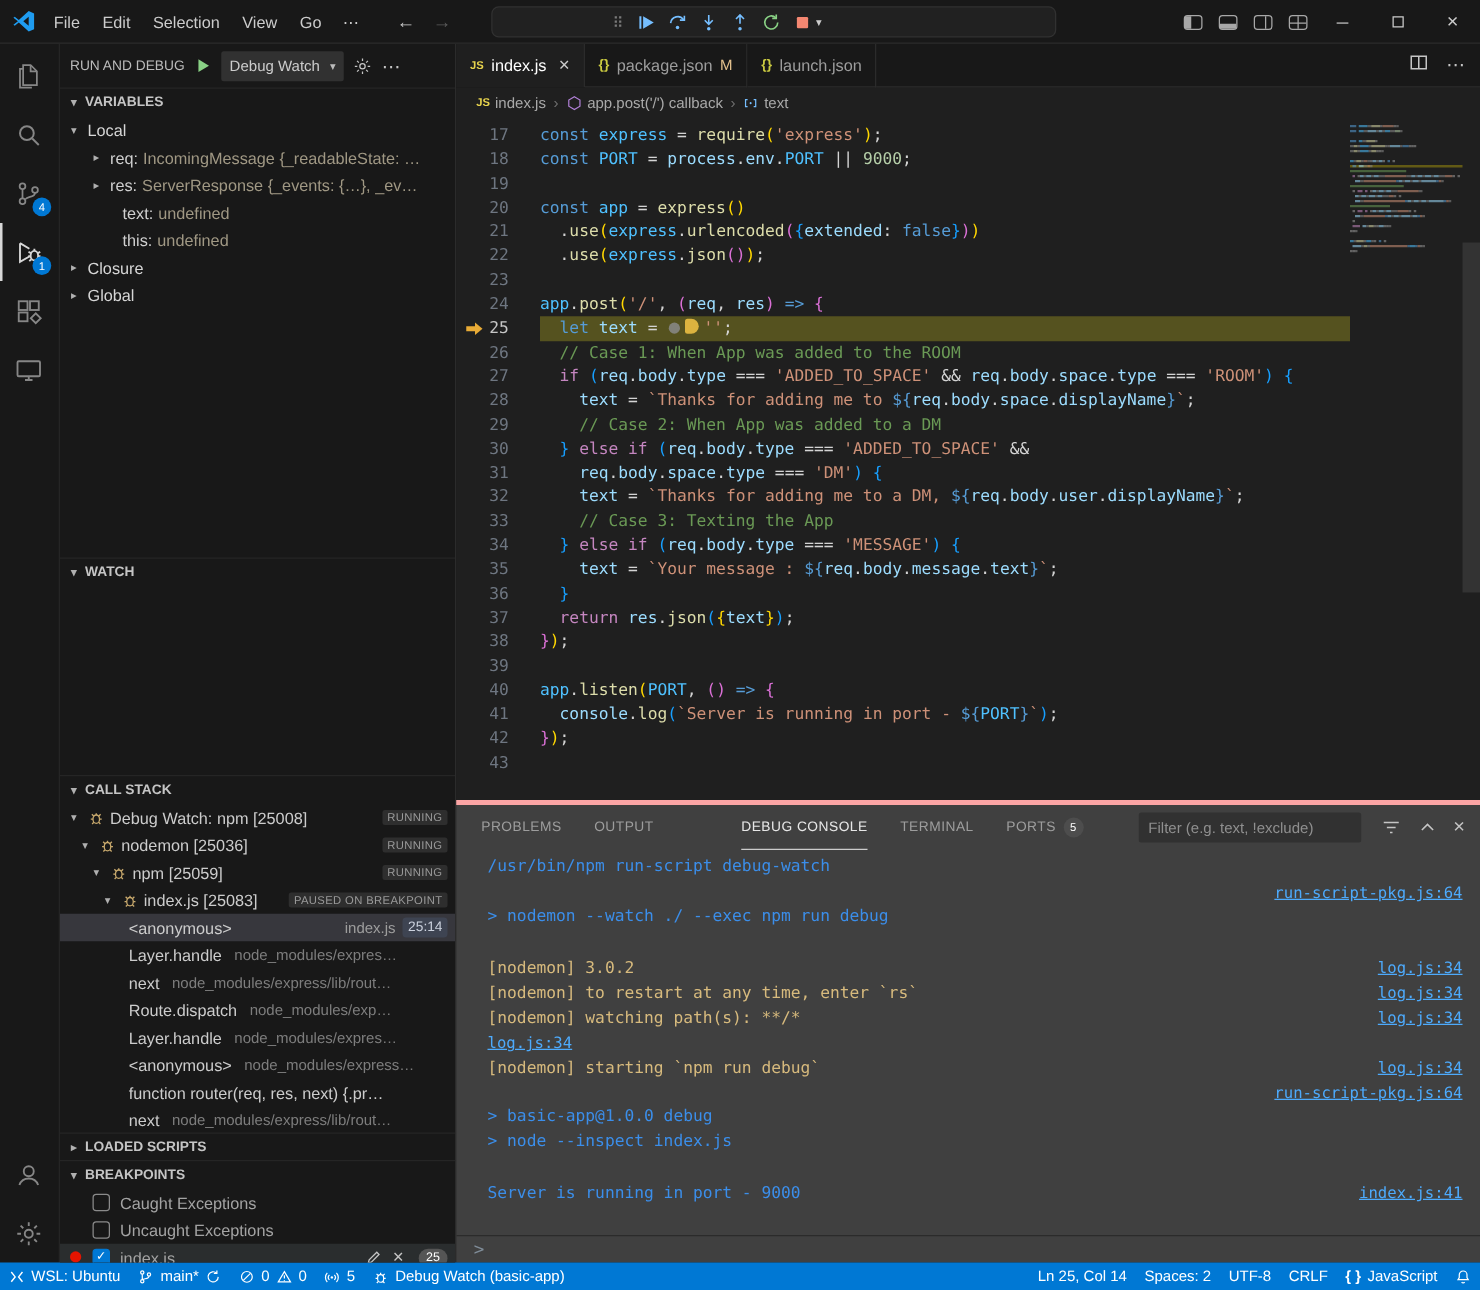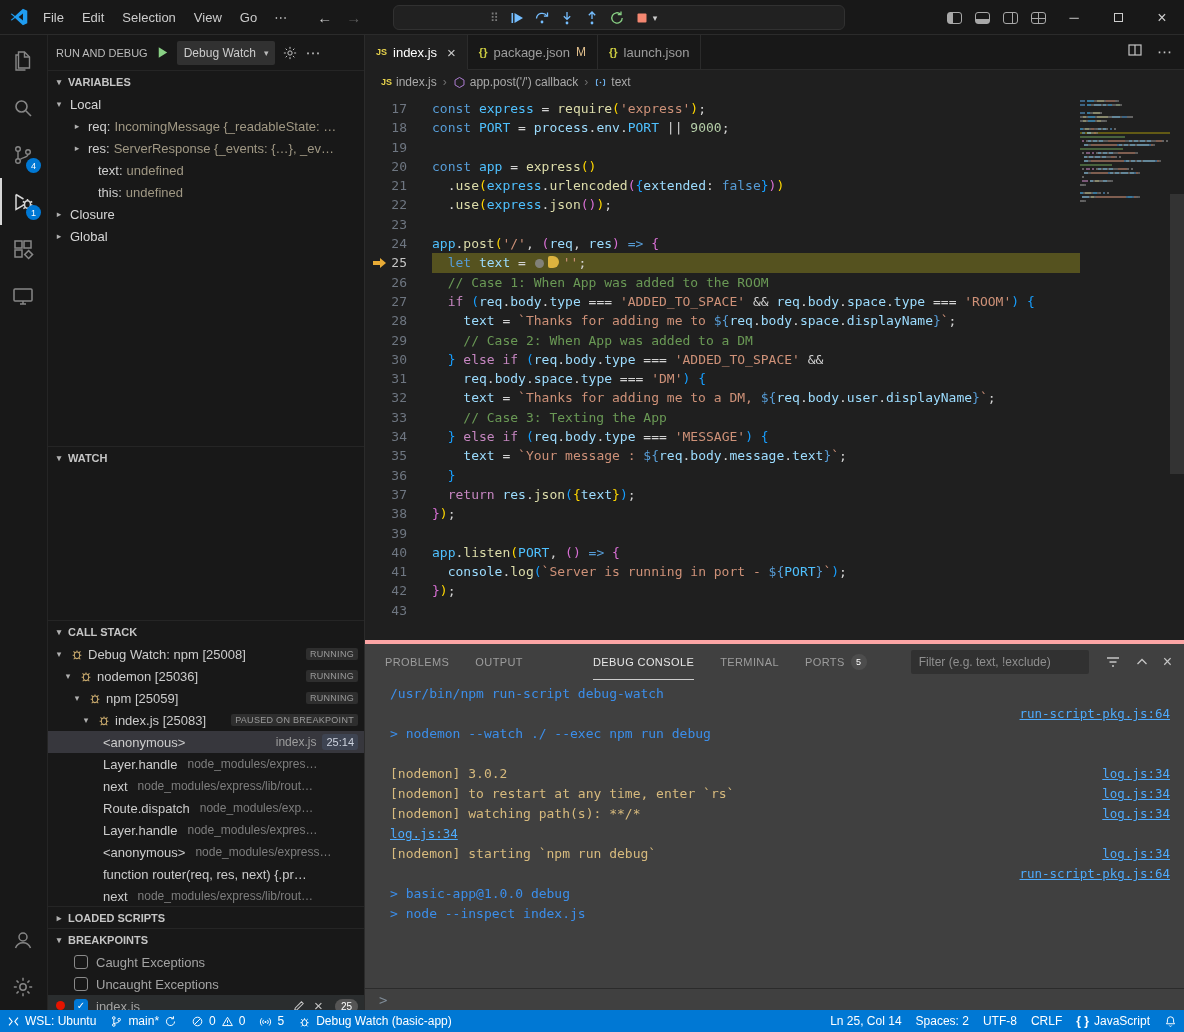--- a/index.html
+++ b/index.html
@@ -1038,20 +1038,24 @@
             </div>
             <div class="con-row">
               <span class="con-text con-blue">&gt; basic-app@1.0.0 debug</span>
             </div>
             <div class="con-row">
               <span class="con-text con-blue">&gt; node --inspect index.js</span>
             </div>
             <div class="con-row">
               <span class="con-text"></span>
             </div>
+            <div class="con-row">
+              <span class="con-text con-blue">Server is running in port - 9000</span>
+              <span class="con-link">index.js:41</span>
+            </div>
           </div>
         <div class="panel-prompt">
             <span>&gt;</span>
           </div>
       </div>
     </div>
   </div>
 
   <footer class="statusbar">
     <div class="sb-left">

